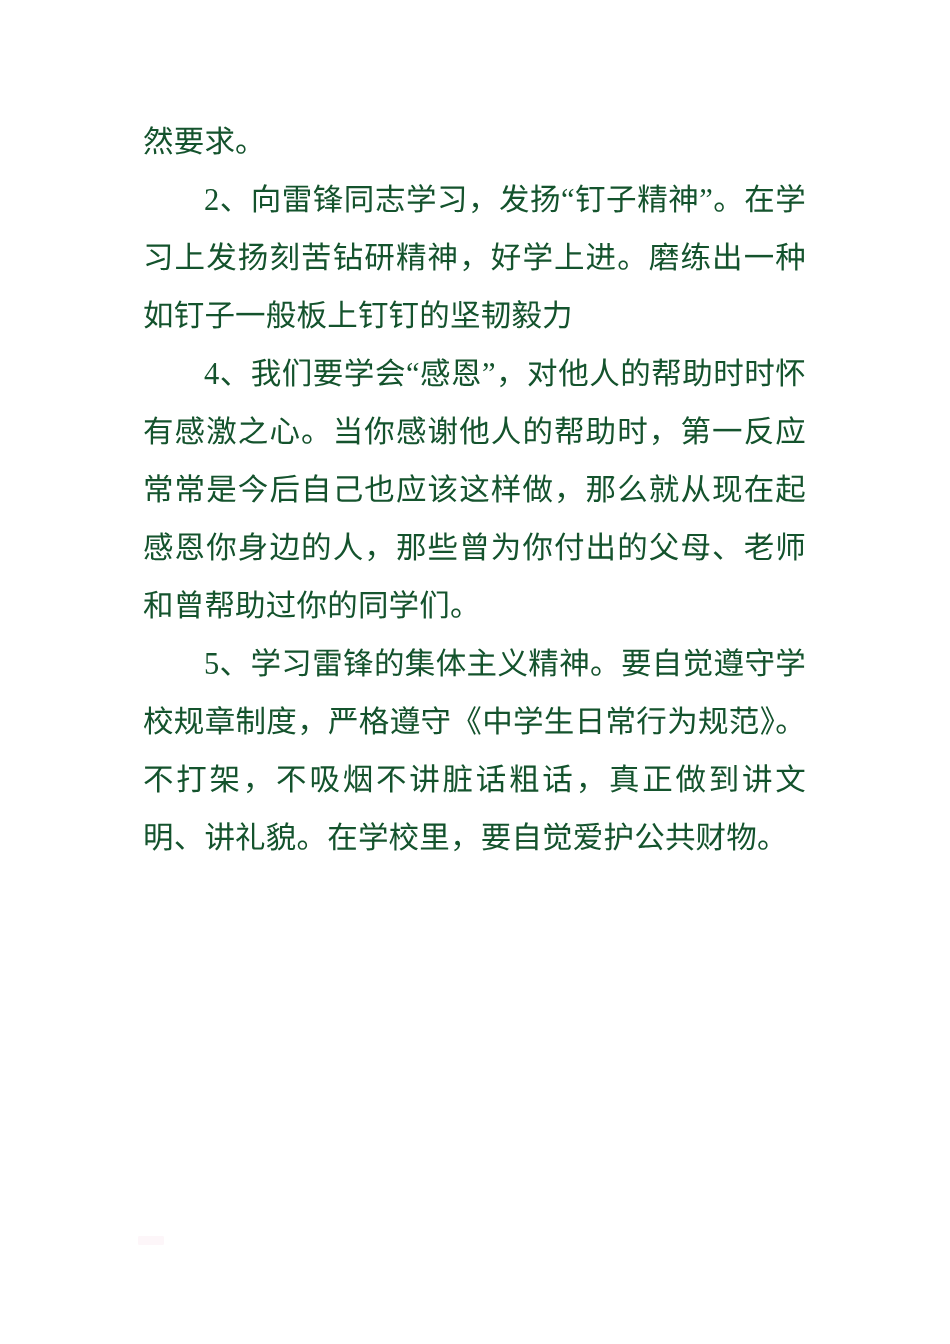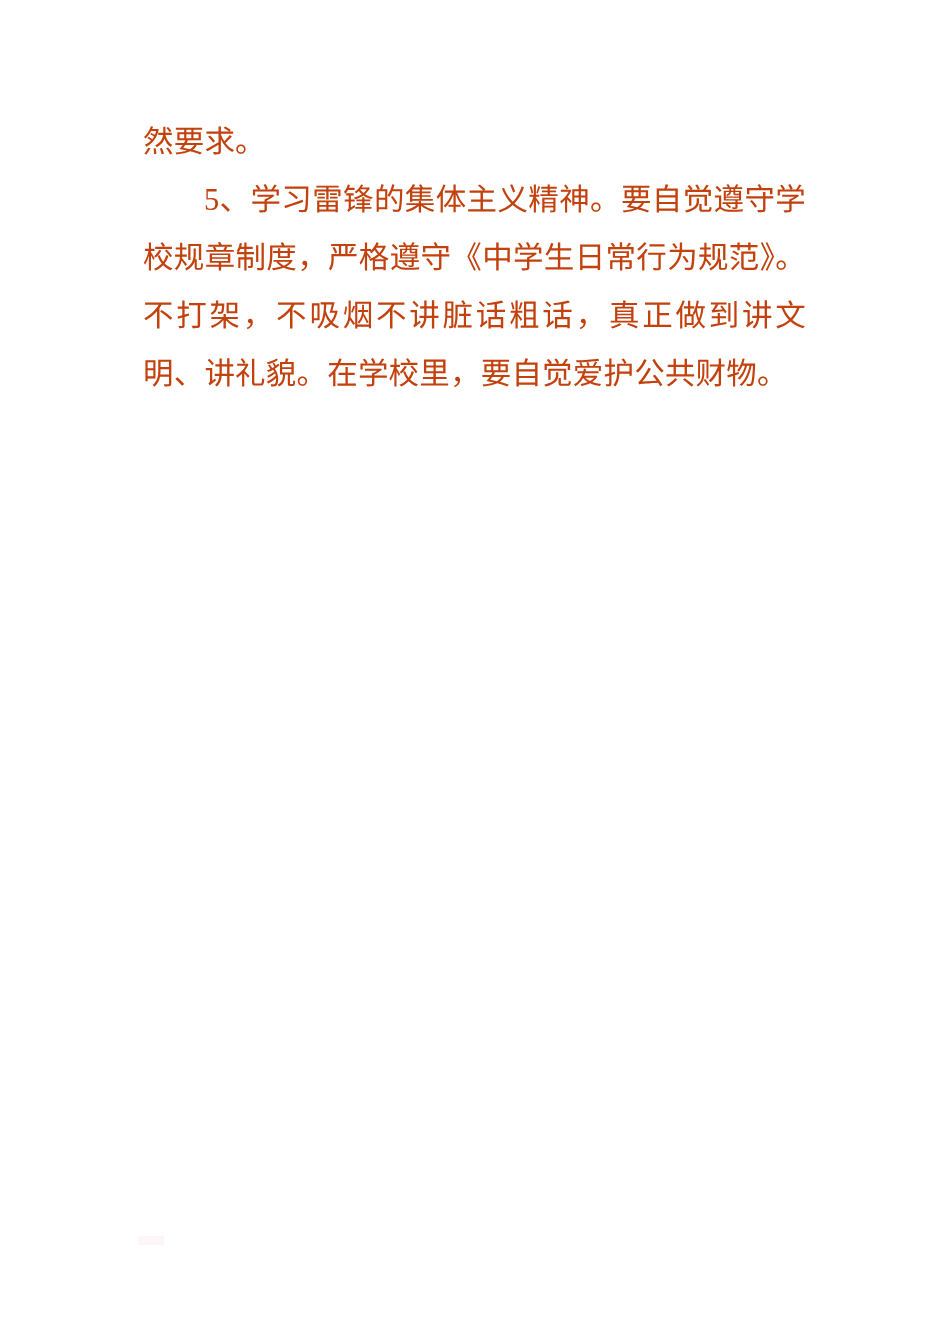--- a/index.html
+++ b/index.html
@@ -33,21 +33,21 @@
 
   .para {
     margin: 0;
     font-size: 30.5px;
     line-height: 58px;
     text-align: justify;
     text-justify: inter-character;
     text-align-last: left;
     letter-spacing: 0.2px;
     word-break: break-all;
-    color: #c2410c;
+    color: #14532d;
   }
 
   .para.indent {
     text-indent: 61px;
   }
 
   .para.cont {
     text-indent: 0;
   }
 
@@ -67,22 +67,24 @@
 <body>
 
 <div class="page">
 
   <div class="text-column">
 
     <p class="para cont">然要求。</p>
 
 
 
+    <p class="para indent">2、向雷锋同志学习，发扬“钉子精神”。在学习上发扬刻苦钻研精神，好学上进。磨练出一种如钉子一般板上钉钉的坚韧毅力</p>
 
 
+    <p class="para indent">4、我们要学会“感恩”，对他人的帮助时时怀有感激之心。当你感谢他人的帮助时，第一反应常常是今后自己也应该这样做，那么就从现在起感恩你身边的人，那些曾为你付出的父母、老师和曾帮助过你的同学们。</p>
 
     <p class="para indent">5、学习雷锋的集体主义精神。要自觉遵守学校规章制度，严格遵守《中学生日常行为规范》。不打架，不吸烟不讲脏话粗话，真正做到讲文明、讲礼貌。在学校里，要自觉爱护公共财物。</p>
 
   </div>
 
   <div class="scan-artifact"></div>
 
 </div>
 
 </body></html>

